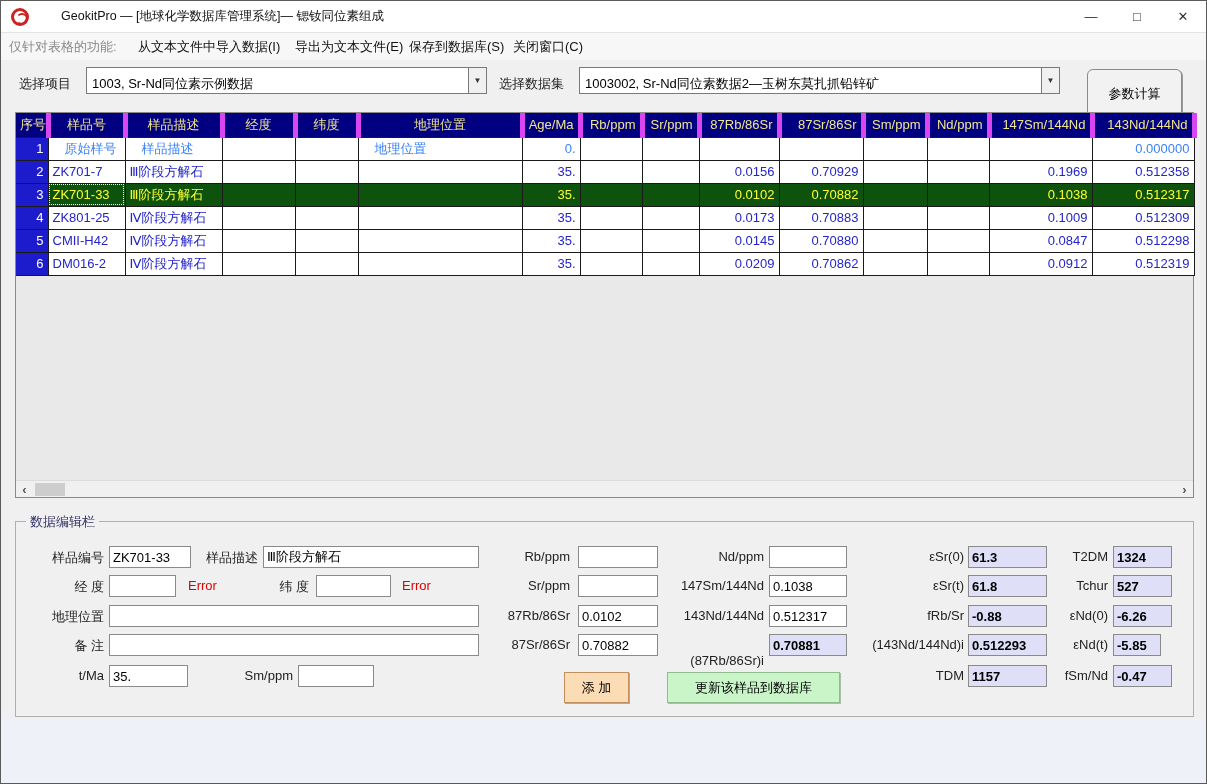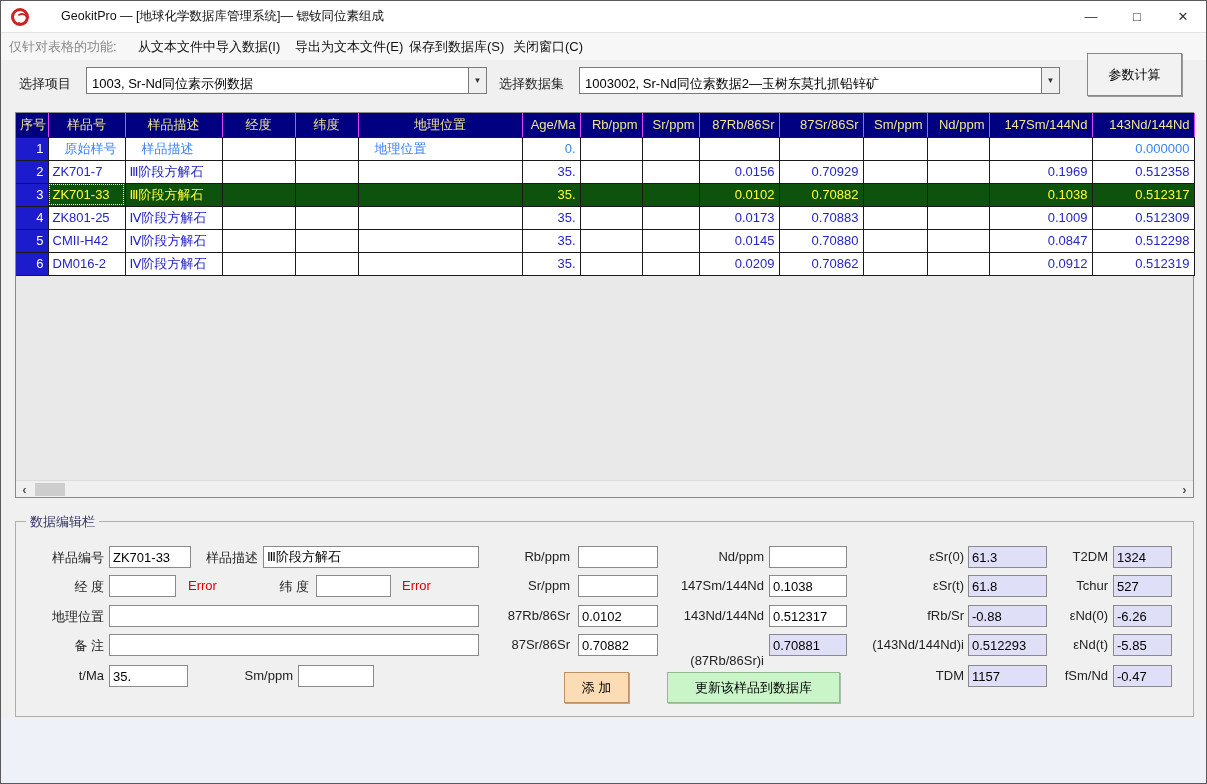--- a/index.html
+++ b/index.html
@@ -36,21 +36,21 @@
     display:flex; align-items:center; justify-content:center; font-size:8px; color:#333; }
   .btn3d { position:absolute; background:#f2f2f2; border:1px solid #8a8a8a;
     box-shadow:1px 1px 0 #9a9a9a; display:flex; align-items:center; justify-content:center; cursor:default; }
   
   .grid-wrap { position:absolute; left:14px; top:111px; width:1179px; height:386px;
     background:#e9e9e9; border:1px solid #8a8a8a; }
   table.grid { border-collapse:collapse; table-layout:fixed; width:1177px; }
   table.grid th, table.grid td { height:23px; padding:0 4px; overflow:hidden; white-space:nowrap;
     border-right:1px solid #1a1a1a; border-bottom:1px solid #1a1a1a; font-weight:normal; text-align:left; }
   table.grid thead th { height:24px; background:var(--header-bg,#000080); color:var(--header-fg,#f0e68c);
-    text-align:center; border-right:1px solid #d946ef; border-bottom:1px solid #1a1a1a; }
+    text-align:center; border-right:5px solid #d946ef; border-bottom:1px solid #1a1a1a; }
   table.grid thead th.num { text-align:right; }
   table.grid tbody th { background:var(--rowhead-bg,#1c1ccd); color:#fff; text-align:right;
     border-right:1px solid #1a1a1a; }
   table.grid tbody td { background:#fff; color:var(--data-fg,#2424c8); }
   table.grid tbody td.num { text-align:right; }
   table.grid tbody tr.first td { color:#3b82f6;padding-left:16px; }
   table.grid tbody tr.selected td { background:var(--selected-bg,#0d520d); color:var(--selected-fg,#ffff33); }
   table.grid tbody td.focused { outline:1px dotted #ffffff; outline-offset:-2px; }
   
   .hscroll { position:absolute; left:0; bottom:0; width:100%; height:17px; background:#f0f0f0;
@@ -60,21 +60,21 @@
   .scroll-thumb { width:30px; height:13px; background:#cdcdcd; margin-left:2px; }
   .scroll-spacer { flex:1; }
   
   .editor { position:absolute; left:14px; top:520px; width:1179px; height:196px;
     border:1px solid #b0b0a8; background:#f0f0f0; }
   .editor-legend { position:absolute; left:10px; top:-9px; background:#f0f0f0; padding:0 4px;
     color:#333366; }
   .editor .label { text-align:right; }
   .fld { position:absolute; height:22px; border:1px solid #8a8a8a; background:#fff;
     font-family:inherit; font-size:13px; padding:0 3px; color:#000; }
-  .fld.ro { background:var(--readonly-bg,#dfdff7); }
+  .fld.ro { background:var(--readonly-bg,#dfdff7);font-weight:bold; }
   .err { position:absolute; color:var(--error-red,#e00000); white-space:nowrap; }
   .btn-add { position:absolute; left:548px; top:150px; width:65px; height:31px;
     background:var(--add-btn-bg,#fcdcb4); border:1px solid #c09060; box-shadow:1px 1px 0 #b8a890;
     display:flex; align-items:center; justify-content:center; cursor:default; }
   .btn-update { position:absolute; left:651px; top:150px; width:173px; height:31px;
     background:var(--update-btn-bg,#c9f5c9); border:1px solid #8fbb8f; box-shadow:1px 1px 0 #a8c0a8;
     display:flex; align-items:center; justify-content:center; cursor:default; }
   .below-editor { position:absolute; left:0; top:717px; width:100%; height:67px; background:#eef2f8; }
 </style>
 </head>
@@ -101,21 +101,21 @@
 <span class="label" style="left:18px; top:74px;">选择项目</span>
 <div class="combo" style="left:85px; top:66px; width:401px;">
   <span class="combo-text">1003, Sr-Nd同位素示例数据</span>
   <span class="combo-arrow">▼</span>
 </div>
 <span class="label" style="left:498px; top:74px;">选择数据集</span>
 <div class="combo" style="left:578px; top:66px; width:481px;">
   <span class="combo-text">1003002, Sr-Nd同位素数据2—玉树东莫扎抓铅锌矿</span>
   <span class="combo-arrow">▼</span>
 </div>
-<div class="btn3d" style="left:1086px; top:52px; width:95px; height:43px;">参数计算</div>
+<div class="btn3d" style="left:1086px; top:68px; width:95px; height:50px;border-radius:6px;">参数计算</div>
 
 <div class="grid-wrap">
   <table class="grid">
       <colgroup>
         <col style="width: 32px;">
         <col style="width: 77px;">
         <col style="width: 97px;">
         <col style="width: 73px;">
         <col style="width: 63px;">
         <col style="width: 164px;">
@@ -305,21 +305,21 @@
 
   <span class="label" style="left:0; top:115px; width:88px;">备 注</span>
   <input class="fld" style="left: 93px; top: 112px; width: 370px;" value="">
   <span class="label" style="left:454px; top:115px; width:100px;">87Sr/86Sr</span>
   <input class="fld" style="left: 562px; top: 112px; width: 80px;" value="0.70882">
   <span class="label" style="left:600px; top:115px; width:148px;margin-top:16px;">(87Rb/86Sr)i</span>
   <input class="fld ro" style="left: 753px; top: 112px; width: 78px;" value="0.70881">
   <span class="label" style="left:790px; top:115px; width:158px;">(143Nd/144Nd)i</span>
   <input class="fld ro" style="left: 952px; top: 112px; width: 79px;" value="0.512293">
   <span class="label" style="left:1022px; top:115px; width:70px;">εNd(t)</span>
-  <input class="fld ro" style="left: 1097px; top: 112px; width: 59px;" value="-5.85">
+  <input class="fld ro" style="left: 1097px; top: 112px; width: 48px;" value="-5.85">
 
   <span class="label" style="left:0; top:146px; width:88px;">t/Ma</span>
   <input class="fld" style="left: 93px; top: 143px; width: 79px;" value="35.">
   <span class="label" style="left:200px; top:146px; width:77px;">Sm/ppm</span>
   <input class="fld" style="left: 282px; top: 143px; width: 76px;" value="">
   <div class="btn-add">添 加</div>
   <div class="btn-update">更新该样品到数据库</div>
   <span class="label" style="left:790px; top:146px; width:158px;">TDM</span>
   <input class="fld ro" style="left: 952px; top: 143px; width: 79px;" value="1157">
   <span class="label" style="left:1022px; top:146px; width:70px;">fSm/Nd</span>

